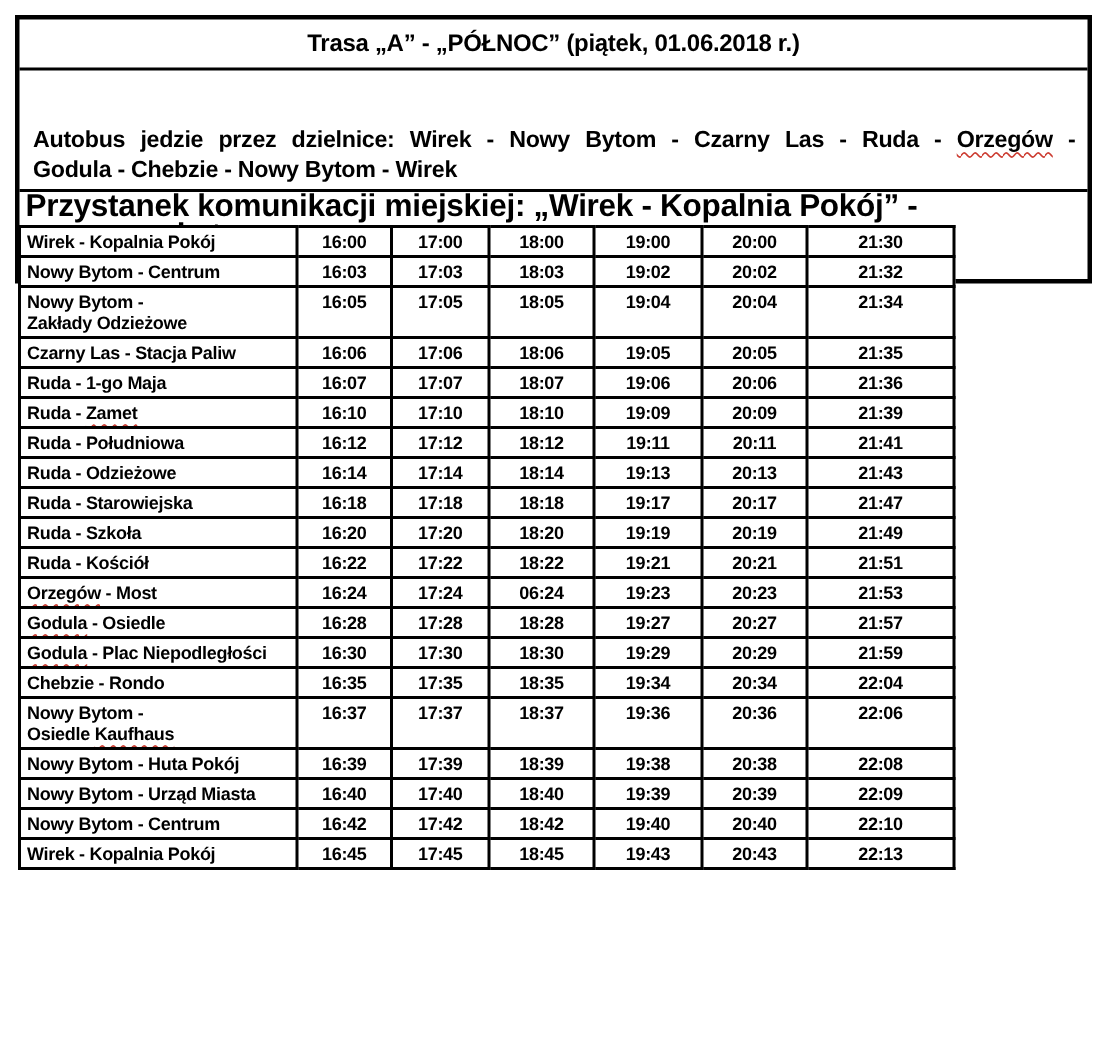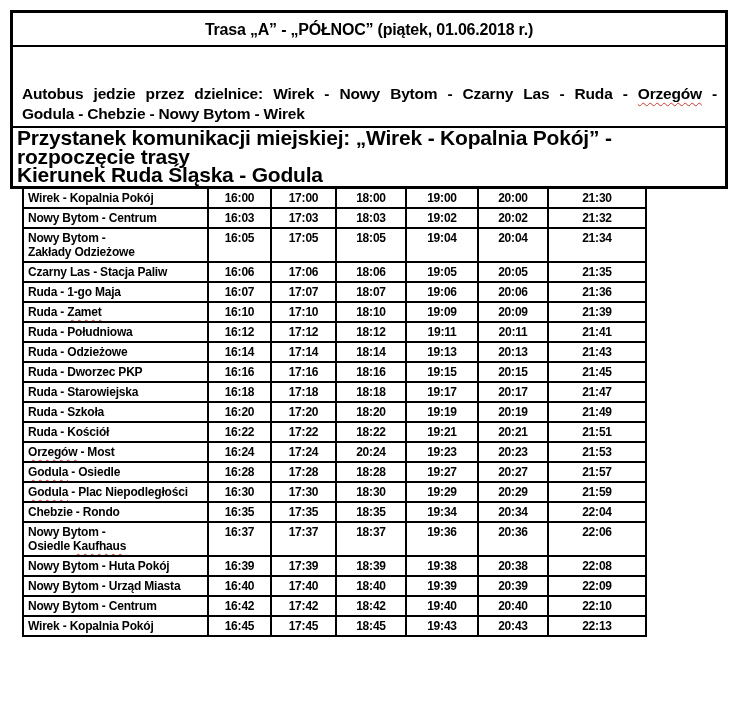--- a/index.html
+++ b/index.html
@@ -27,24 +27,23 @@
     letter-spacing: -0.2px;
   }
   .justify-line { text-align: justify; text-align-last: justify; text-justify: inter-word; margin-top: 36px; }
   .hb-start {
     text-align: left; font-size: 21px; line-height: 18.5px;
     padding: 1px 4px 1px 4px; letter-spacing: -0.2px;
   }
 
   
   table.timetable {
-    position: absolute; left: 22px; top: 150px; width: 623px;
+    position: absolute; left: 12px; top: 150px; width: 623px;
     border-collapse: collapse; table-layout: fixed;
     background: var(--paper);
-    margin-top: 37px;
   }
   table.timetable td {
     border: 2px solid var(--ink);
     font-size: 12px; line-height: 14px; letter-spacing: -0.2px;
     height: 16px; vertical-align: top; padding: 2px 4px;
     overflow: hidden; white-space: nowrap;
   }
   td.stop { text-align: left; padding-left: 6px; }
   td.time { text-align: center; }
 
@@ -153,29 +152,20 @@
         <tr>
           <td class="stop"><span>Ruda - Odzieżowe</span></td>
           <td class="time">16:14</td>
           <td class="time">17:14</td>
           <td class="time">18:14</td>
           <td class="time">19:13</td>
           <td class="time">20:13</td>
           <td class="time">21:43</td>
         </tr>
         <tr>
-          <td class="stop"><span>Ruda - Dworzec PKP</span></td>
-          <td class="time">16:16</td>
-          <td class="time">17:16</td>
-          <td class="time">18:16</td>
-          <td class="time">19:15</td>
-          <td class="time">20:15</td>
-          <td class="time">21:45</td>
-        </tr>
-        <tr>
           <td class="stop"><span>Ruda - Starowiejska</span></td>
           <td class="time">16:18</td>
           <td class="time">17:18</td>
           <td class="time">18:18</td>
           <td class="time">19:17</td>
           <td class="time">20:17</td>
           <td class="time">21:47</td>
         </tr>
         <tr>
           <td class="stop"><span>Ruda - Szkoła</span></td>
@@ -192,21 +182,21 @@
           <td class="time">17:22</td>
           <td class="time">18:22</td>
           <td class="time">19:21</td>
           <td class="time">20:21</td>
           <td class="time">21:51</td>
         </tr>
         <tr>
           <td class="stop"><span class="sq">Orzegów</span><span> - Most</span></td>
           <td class="time">16:24</td>
           <td class="time">17:24</td>
-          <td class="time">20:24</td>
+          <td class="time">06:24</td>
           <td class="time">19:23</td>
           <td class="time">20:23</td>
           <td class="time">21:53</td>
         </tr>
         <tr>
           <td class="stop"><span class="sq">Godula</span><span> - Osiedle</span></td>
           <td class="time">16:28</td>
           <td class="time">17:28</td>
           <td class="time">18:28</td>
           <td class="time">19:27</td>

